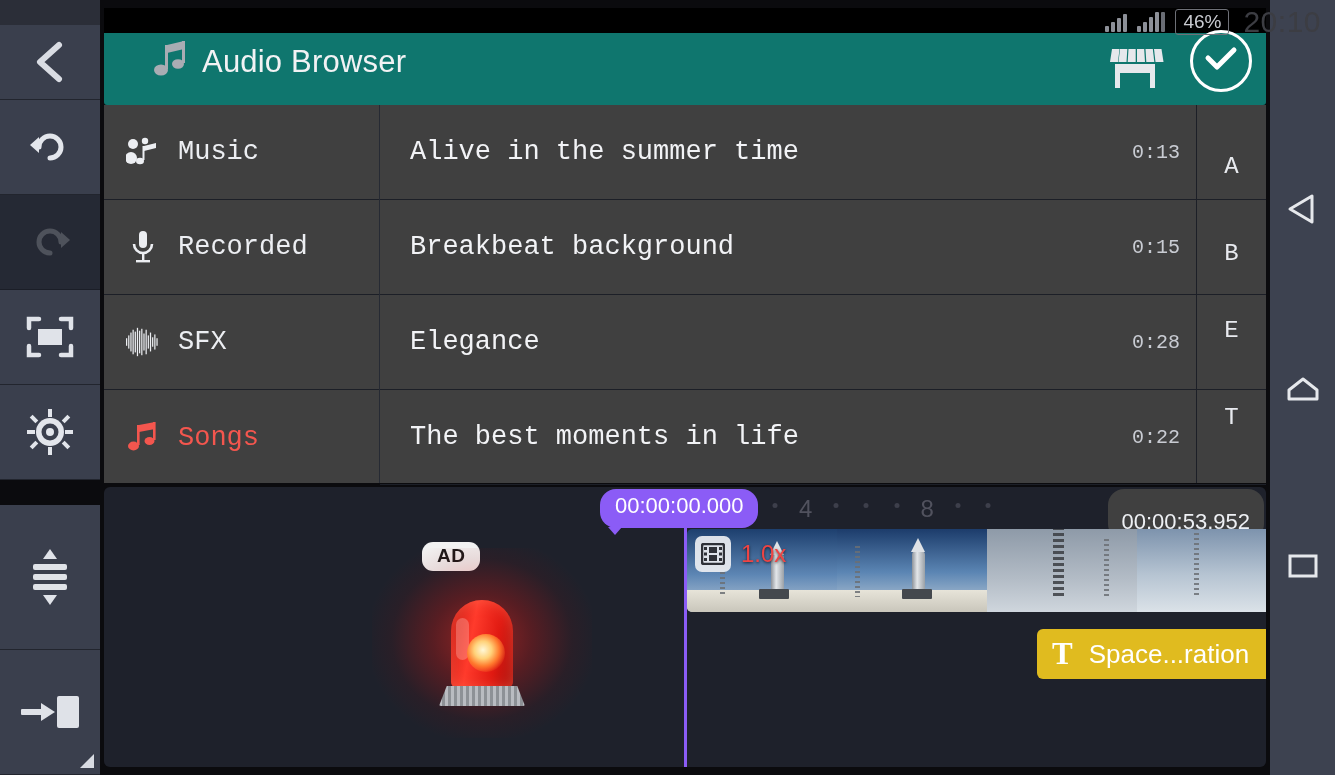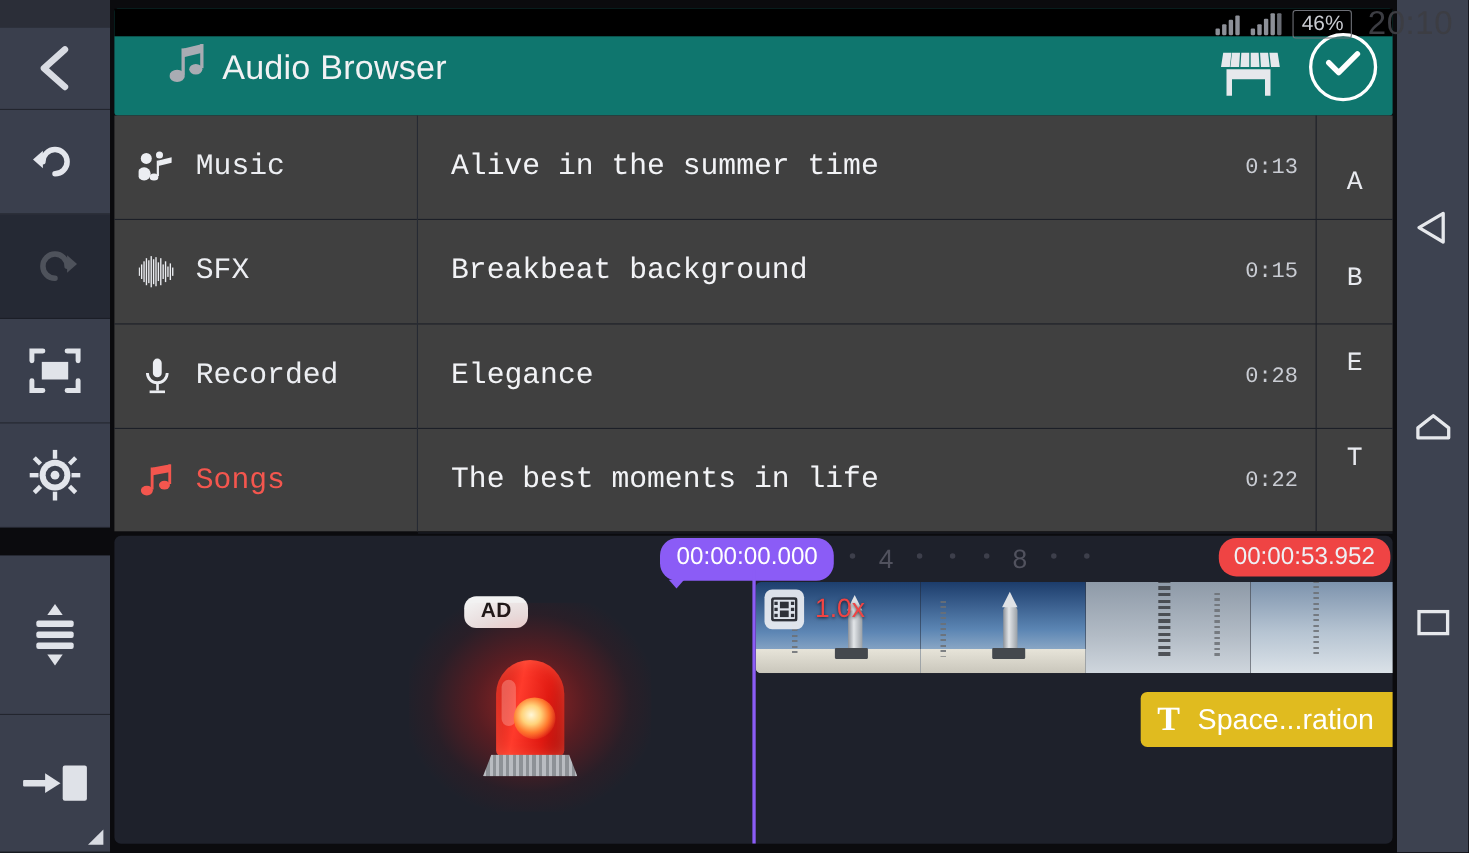--- a/index.html
+++ b/index.html
@@ -139,22 +139,22 @@
     font-size:22px; padding:4px 15px 9px; border-radius:16px;
     white-space:nowrap;
   }
   .play-badge:after{
     content:""; position:absolute; left:8px; bottom:-7px;
     border-left:7px solid transparent; border-right:7px solid transparent;
     border-top:8px solid #8b5cf6;
   }
   .total-badge {
     position:absolute; right:2px; top:2px;
-    background:#ef4444; color:#eef0f4;
-    font-size:22px; padding:4px 14px 5px; border-radius:16px;
+    background:#404040; color:#eef0f4;
+    font-size:22px; padding:20px 14px 5px; border-radius:16px;
     white-space:nowrap;
   }
   .playhead {
     position:absolute; left:580px; top:31px; width:3px; bottom:0;
     background:#8b5cf6;
   }
 
   .vclip {
     position:absolute; left:583px; top:42px; width:600px; height:83px;
     border-radius:5px; overflow:hidden; display:flex;
@@ -413,20 +413,33 @@
                 <circle cx="7" cy="7" r="5"></circle>
                 <circle cx="19" cy="4" r="3.2"></circle>
                 <circle cx="5" cy="21" r="6"></circle>
                 <path d="M18 9 L30 6 L30 11 L18 14 Z"></path>
                 <rect x="16.5" y="9" width="2" height="14"></rect>
                 <ellipse cx="14" cy="24" rx="4" ry="3.2"></ellipse>
               </g>
             </svg>
           </span>
           <span>Music</span>
+        </div>
+        <div class="cat">
+          <span class="ci">
+            <svg width="24" height="34" viewBox="0 0 24 34">
+              <g fill="#eceef2">
+                <rect x="8" y="1" width="8" height="17" rx="4"></rect>
+                <path d="M3 14 a9 9 0 0 0 18 0" fill="none" stroke="#eceef2" stroke-width="2.6"></path>
+                <rect x="11" y="23" width="2.4" height="7"></rect>
+                <rect x="5" y="30" width="14" height="2.4"></rect>
+              </g>
+            </svg>
+          </span>
+          <span>Recorded</span>
         </div>
         <div class="cat">
           <span class="ci">
             <svg width="36" height="32" viewBox="0 0 36 32">
               <rect x="0" y="12" width="1.3" height="8" fill="#eceef2"></rect>
               <rect x="2.3" y="9" width="1.3" height="14" fill="#eceef2"></rect>
               <rect x="4.6" y="6" width="1.3" height="20" fill="#eceef2"></rect>
               <rect x="6.8999999999999995" y="3" width="1.3" height="26" fill="#eceef2"></rect>
               <rect x="9.2" y="5" width="1.3" height="22" fill="#eceef2"></rect>
               <rect x="11.5" y="1" width="1.3" height="30" fill="#eceef2"></rect>
@@ -436,33 +449,20 @@
               <rect x="20.7" y="3" width="1.3" height="26" fill="#eceef2"></rect>
               <rect x="23" y="9" width="1.3" height="14" fill="#eceef2"></rect>
               <rect x="25.299999999999997" y="6" width="1.3" height="20" fill="#eceef2"></rect>
               <rect x="27.599999999999998" y="11" width="1.3" height="10" fill="#eceef2"></rect>
               <rect x="29.9" y="8" width="1.3" height="16" fill="#eceef2"></rect>
               <rect x="32.199999999999996" y="12" width="1.3" height="8" fill="#eceef2"></rect>
             </svg>
           </span>
           <span>SFX</span>
         </div>
-        <div class="cat">
-          <span class="ci">
-            <svg width="24" height="34" viewBox="0 0 24 34">
-              <g fill="#eceef2">
-                <rect x="8" y="1" width="8" height="17" rx="4"></rect>
-                <path d="M3 14 a9 9 0 0 0 18 0" fill="none" stroke="#eceef2" stroke-width="2.6"></path>
-                <rect x="11" y="23" width="2.4" height="7"></rect>
-                <rect x="5" y="30" width="14" height="2.4"></rect>
-              </g>
-            </svg>
-          </span>
-          <span>Recorded</span>
-        </div>
         <div class="cat active">
           <span class="ci">
             <svg width="30" height="32" viewBox="0 0 30 32">
               <g fill="#f4564e">
                 <path d="M11 3 L27 0 L27 7 L11 10 Z"></path>
                 <rect x="9" y="3" width="2.6" height="20"></rect>
                 <rect x="25" y="0" width="2.6" height="18"></rect>
                 <ellipse cx="5.5" cy="24" rx="5.5" ry="4.4"></ellipse>
                 <ellipse cx="21.5" cy="19" rx="5" ry="4"></ellipse>
               </g>

